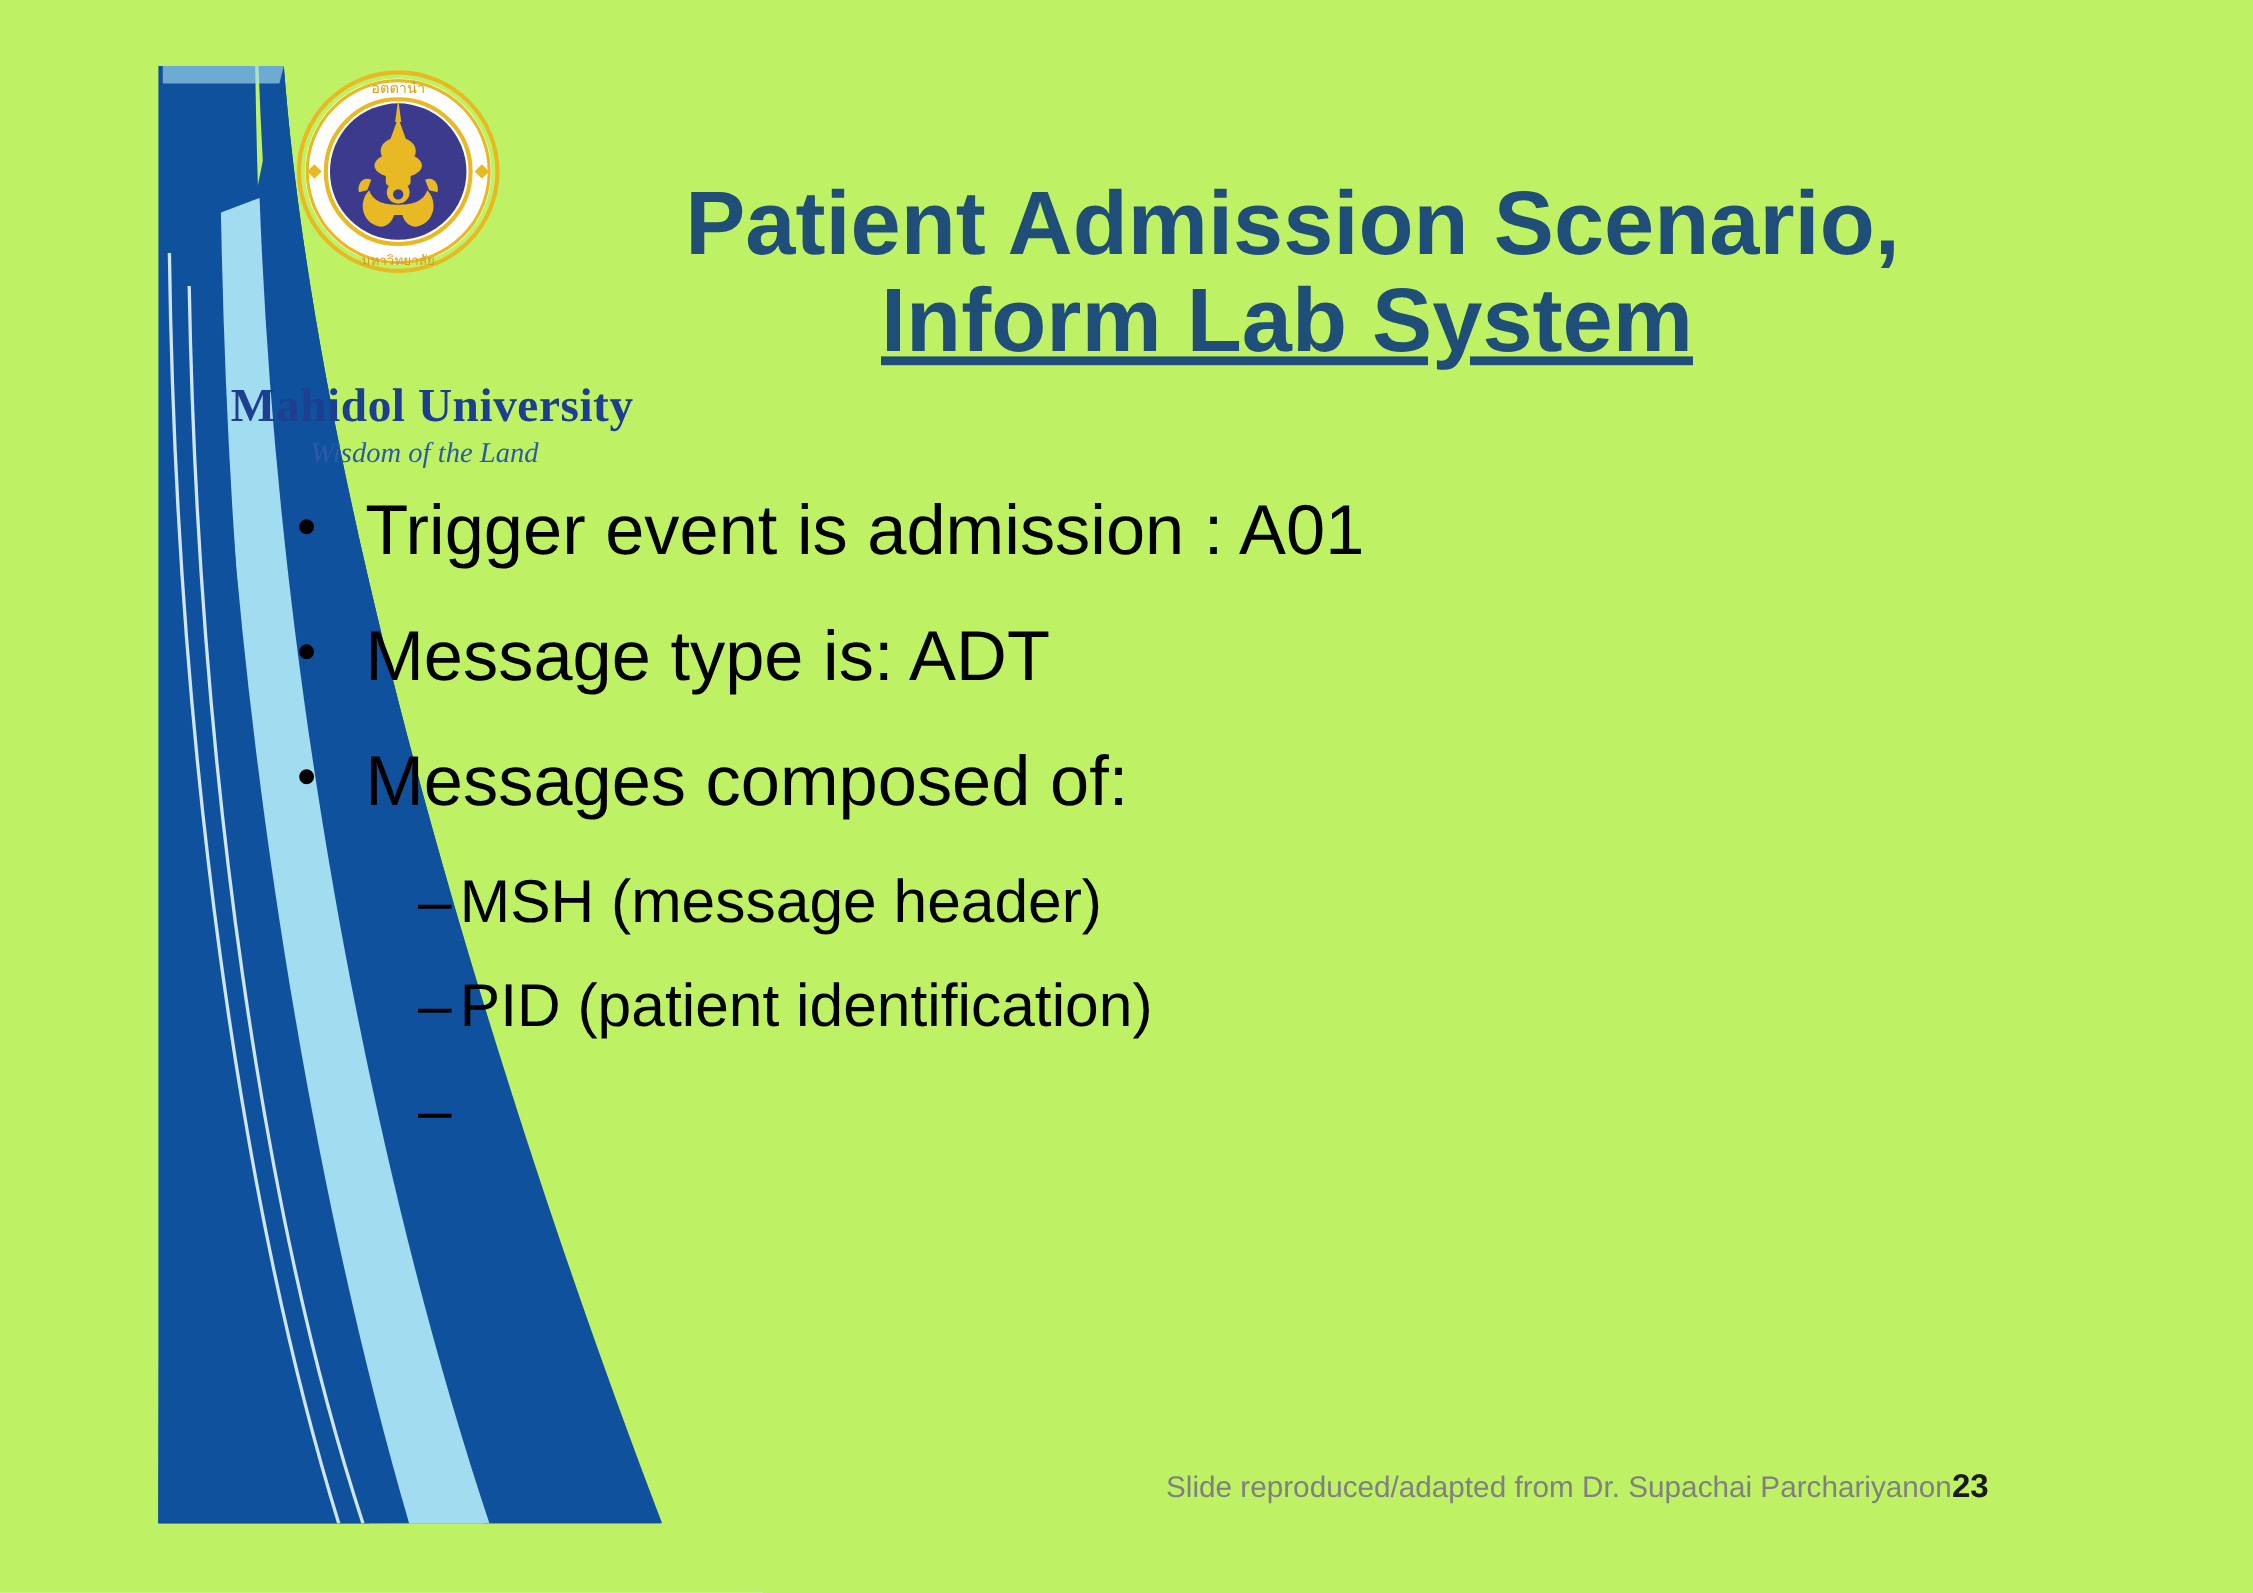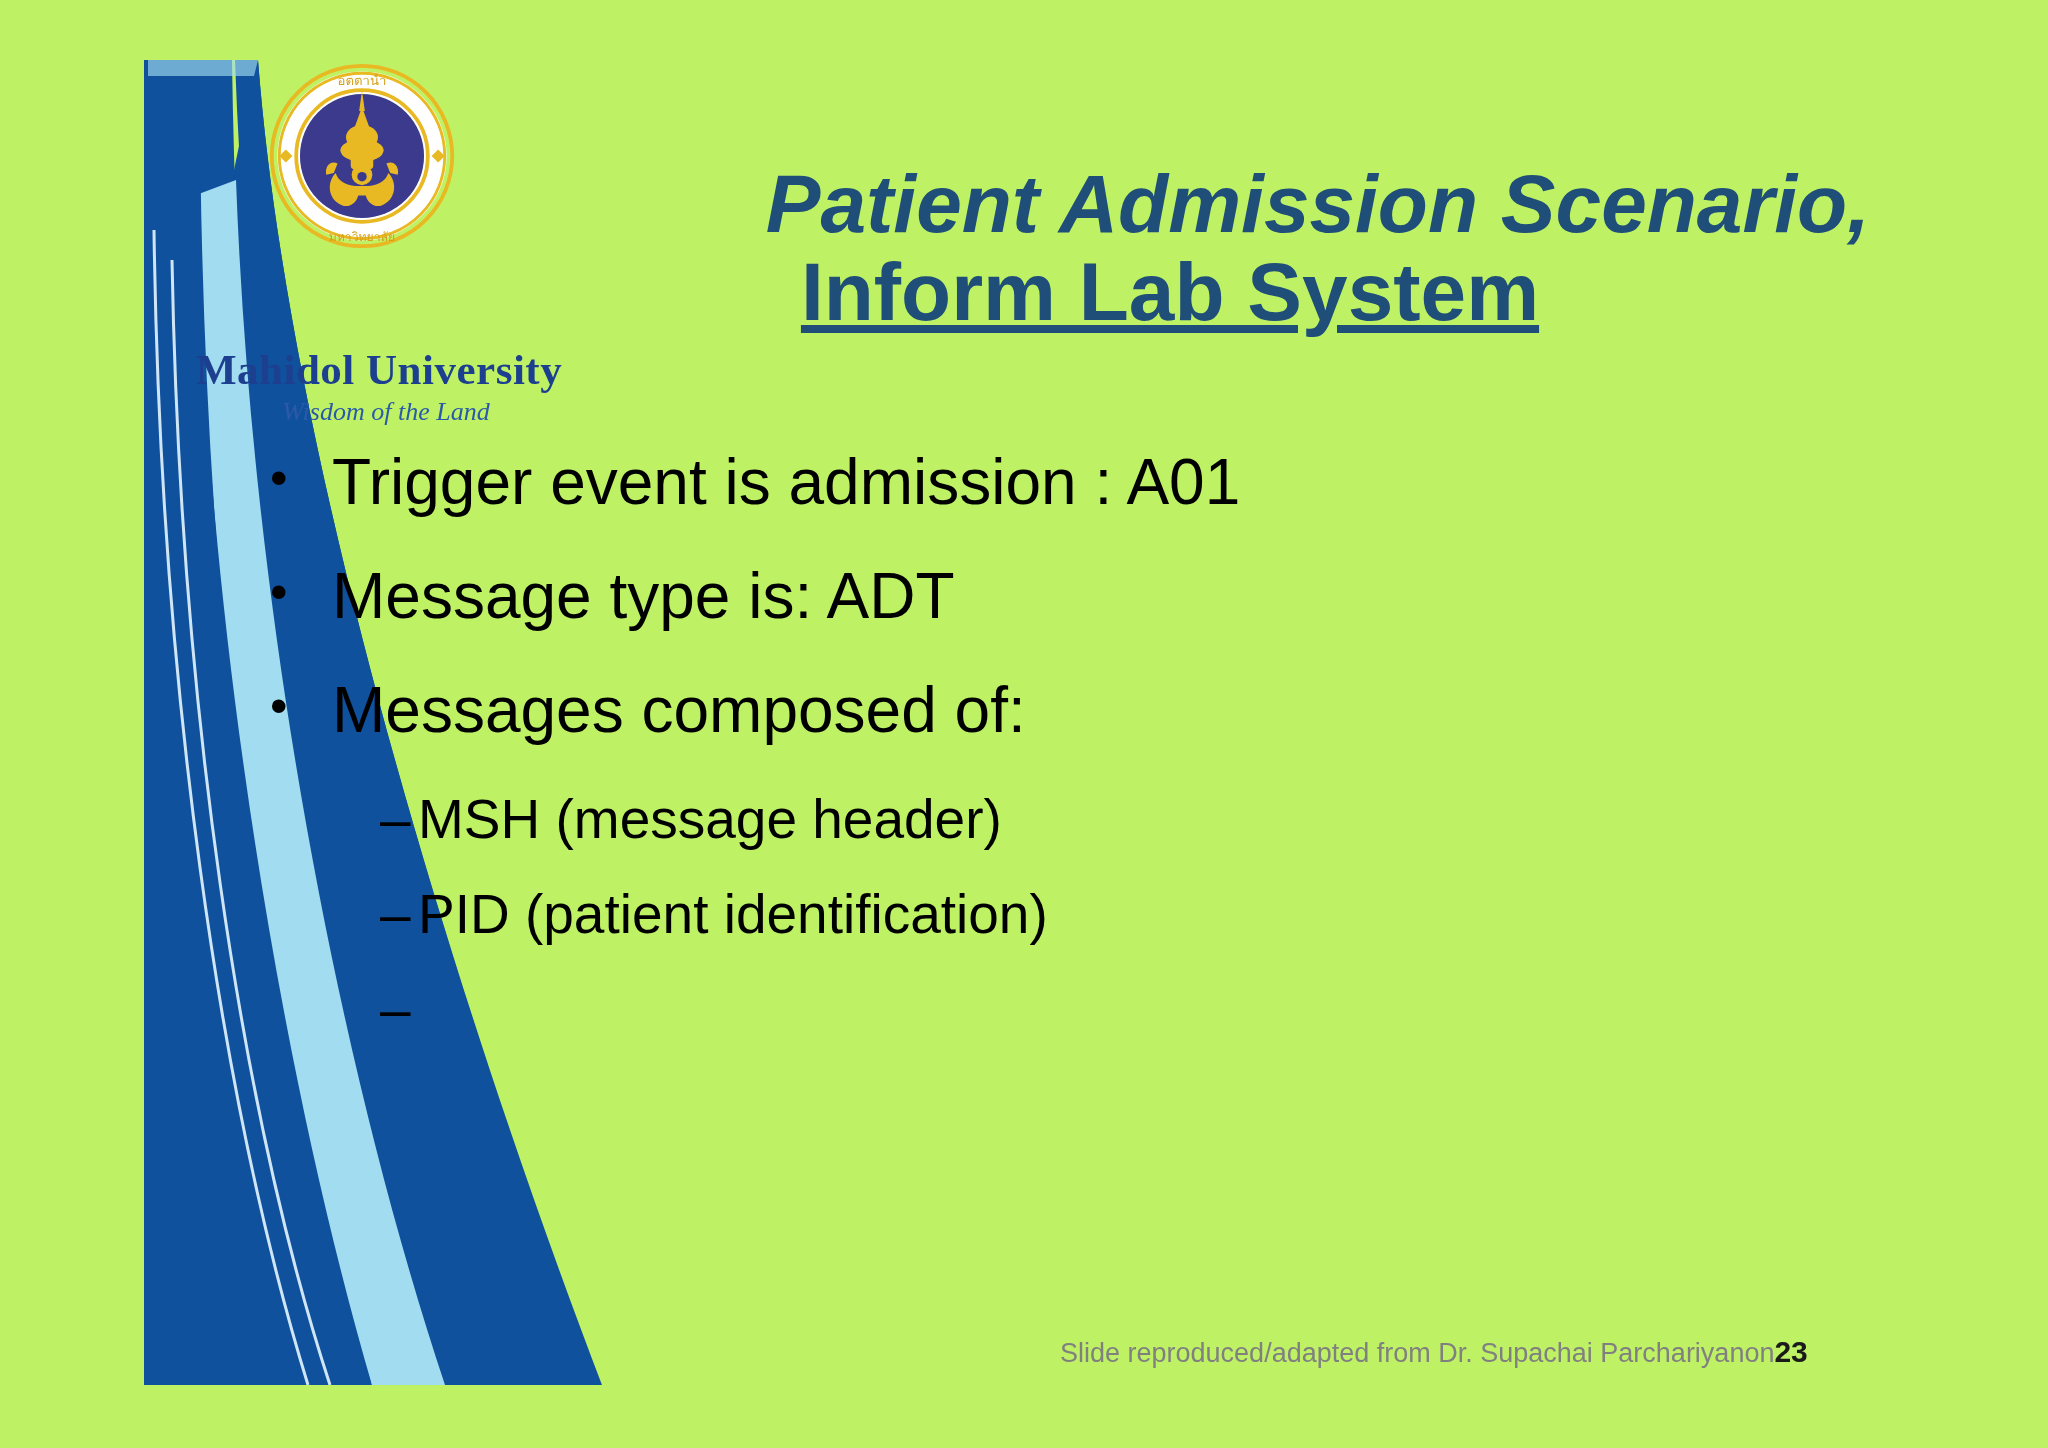--- a/index.html
+++ b/index.html
@@ -47,21 +47,21 @@
     left: 72px;
     top: 0px;
     width: 188px;
     height: 188px;
   }
   #logo-name {
     position: absolute;
     left: 0;
     top: 286px;
     width: 380px;
-    text-align: left;
+    text-align: right;
     font-family: "Liberation Serif", serif;
     font-weight: bold;
     font-size: 43px;
     color: #1d3f8f;
     letter-spacing: 0.5px;
     line-height: 1;
     white-space: nowrap;
   }
   #logo-tagline {
     position: absolute;
@@ -84,21 +84,21 @@
     top: 105px;
     width: 1400px;
     text-align: center;
     font-family: "Liberation Sans", sans-serif;
     font-weight: bold;
     font-size: 82px;
     line-height: 1.08;
     color: #1f4e79;
   }
   #title .line { display: block; white-space: nowrap; }
-  #title .line.l1 { text-align: right; margin-left: 10px; font-style: italic; }
+  #title .line.l1 { text-align: center; margin-left: 10px; }
   #title .line.l2 { text-align: center; text-decoration: underline; }
 
   
   #body-list {
     position: absolute;
     left: 270px;
     top: 450px;
     width: 1500px;
   }
   .lvl1 {

